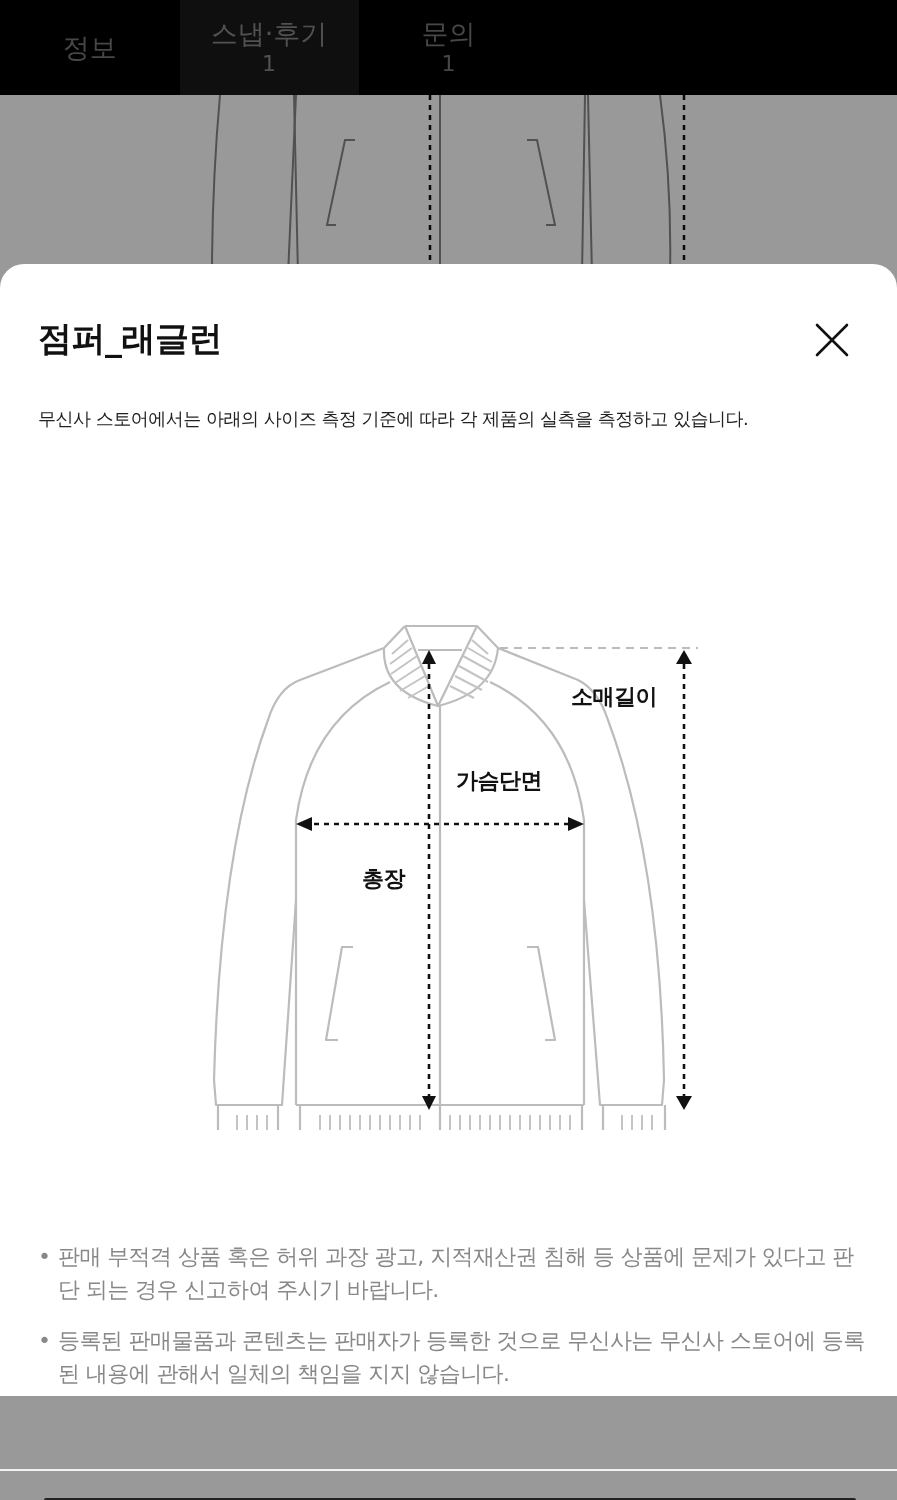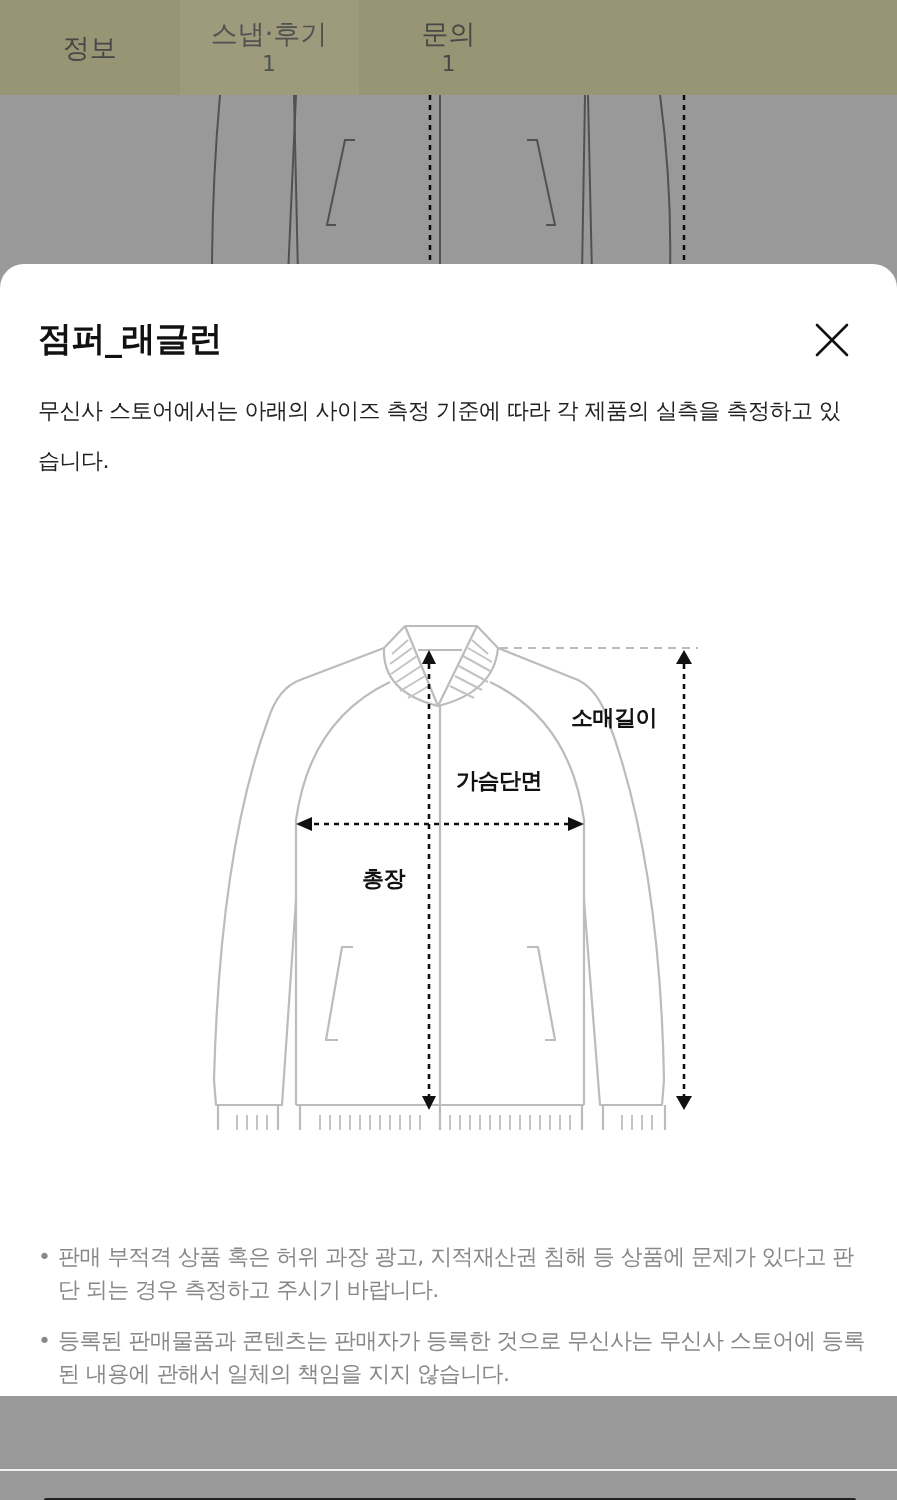--- a/index.html
+++ b/index.html
@@ -10,21 +10,21 @@
       position: relative;
     }
 
     
     .bg-page {
       position: absolute; left: 0; top: 0; width: 897px; height: 1500px;
       background: #ffffff;
     }
     .tabbar {
       position: absolute; left: 0; top: 0; width: 897px; height: 95px;
-      display: flex; background: #fef9c3;
+      display: flex; background: #000000;
     }
     .tab {
       flex: 0 0 179.4px; height: 95px;
       display: flex; flex-direction: column; align-items: center; justify-content: center;
       color: #777777; font-size: 27px; line-height: 32px;
     }
     .tab.active { color: #000000; font-weight: bold; background: #ffffff; }
     .tab .count { font-size: 22px; line-height: 28px; color: #777777; }
     .bg-drawing {
       position: absolute; left: 0; top: 95px; width: 897px; height: 180px;
@@ -46,22 +46,22 @@
     }
     .sheet-title {
       position: absolute; left: 38px; top: 52px;
       font-size: 34px; font-weight: bold; color: #111111; letter-spacing: -0.5px;
     }
     .close-btn {
       position: absolute; left: 812px; top: 56px; width: 40px; height: 40px;
       cursor: pointer;
     }
     .desc {
-      position: absolute; left: 38px; top: 122px; width: 820px;
-      font-size: 22px; line-height: 50px; color: #222222; letter-spacing: -0.5px;
+      position: absolute; left: 38px; top: 130px; width: 820px;
+      font-size: 18px; line-height: 50px; color: #222222; letter-spacing: -0.5px;
     }
 
     .diagram {
       position: absolute; left: 200px; top: 346px; width: 520px; height: 520px;
     }
     .diag-label {
       position: absolute; font-size: 22px; font-weight: bold; color: #111111;
       letter-spacing: -0.5px; white-space: nowrap;
     }
 
@@ -228,29 +228,29 @@
       <g fill="#111">
         <path d="M229 40 L222 54 L236 54 Z"></path>
         <path d="M229 500 L222 486 L236 486 Z"></path>
         <path d="M484 40 L476 54 L492 54 Z"></path>
         <path d="M484 500 L476 486 L492 486 Z"></path>
         <path d="M96 214 L112 207 L112 221 Z"></path>
         <path d="M384 214 L368 207 L368 221 Z"></path>
       </g>
     </svg>
 
-    <div class="diag-label" style="left:371px; top:93px;">소매길이</div>
+    <div class="diag-label" style="left:371px; top:72px;">소매길이</div>
     <div class="diag-label" style="left:256px; top:156px;">가슴단면</div>
     <div class="diag-label" style="left:162px; top:254px;">총장</div>
   </div>
 
   <div class="notes">
     <div class="note">
       <span class="bullet">•</span>
-      <span>판매 부적격 상품 혹은 허위 과장 광고, 지적재산권 침해 등 상품에 문제가 있다고 판단 되는 경우 측정하고 주시기 바랍니다.</span>
+      <span>판매 부적격 상품 혹은 허위 과장 광고, 지적재산권 침해 등 상품에 문제가 있다고 판단 되는 경우 신고하여 주시기 바랍니다.</span>
     </div>
     <div class="note">
       <span class="bullet">•</span>
       <span>등록된 판매물품과 콘텐츠는 판매자가 등록한 것으로 무신사는 무신사 스토어에 등록된 내용에 관해서 일체의 책임을 지지 않습니다.</span>
     </div>
   </div>
 
   <div class="divider"></div>
   <div class="bottom-bar"></div>
 </div>

